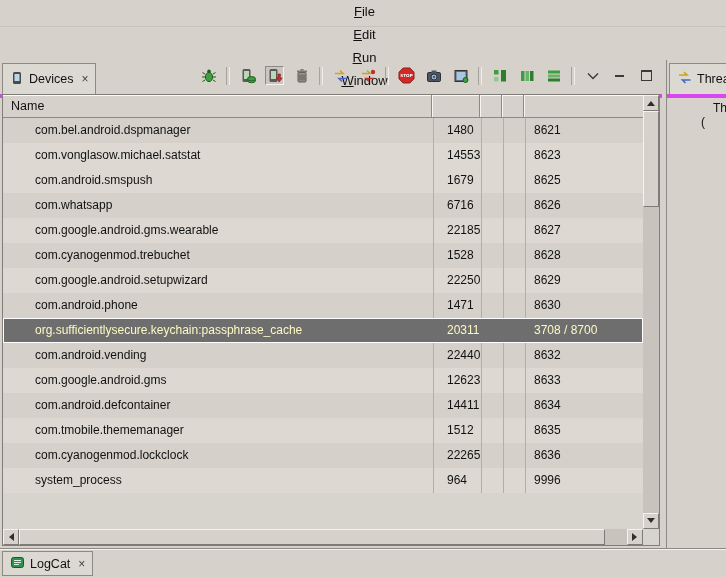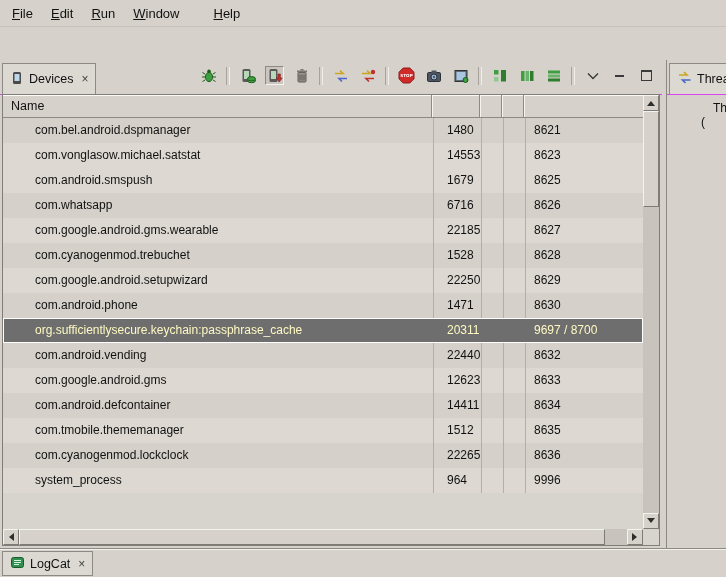--- a/index.html
+++ b/index.html
@@ -5,31 +5,31 @@
   * { margin:0; padding:0; }
   html,body { width:726px; height:577px; overflow:hidden; }
   .window {
     position:relative; width:726px; height:577px;
     background:#d6d2cb; overflow:hidden;
     font-family:"Liberation Sans", sans-serif; color:#111;
   }
 
   
   .menubar { position:absolute; left:0; top:0; width:726px; height:26px;
-    display:flex; align-items:center; padding-left:3px; box-sizing:border-box; }
+    display:flex; align-items:center; padding-left:3px; box-sizing:border-box;flex-direction:column; }
   .menu-item { padding:4px 9px; font-size:13px; cursor:default; }
   .menu-item.gap { margin-left:16px; }
   .toolbar-strip { position:absolute; left:0; top:26px; width:726px; height:34px;
     border-top:1px solid #c7c3bc; box-sizing:border-box; }
 
   
   .panel { position:absolute; top:60px; height:488px; box-sizing:border-box; }
   .panel.devices { left:0; width:662px; }
   .panel.threads { left:666px; width:60px; border-left:1px solid #8d8984; overflow:hidden; }
-  .panel-head { position:relative; height:34px; border-bottom:1px solid #d946ef; }
+  .panel-head { position:relative; height:34px; border-bottom:4px solid #d946ef; }
 
   .tab { position:absolute; left:2px; top:3px; height:31px; box-sizing:border-box;
     display:flex; align-items:center; gap:5px; padding:0 7px;
     background:#dcd9d3; border:1px solid #8d8984; border-bottom:none;
     font-size:12.5px; white-space:nowrap; }
   .tabclose { font-size:12px; color:#444; margin-left:3px; }
 
   
   .view-toolbar { position:absolute; right:6px; top:6px; display:flex; align-items:center; gap:8px; }
   .tbtn { width:19px; height:19px; display:flex; align-items:center; justify-content:center; box-sizing:border-box; }
@@ -292,21 +292,21 @@
             <div class="cell cpid">1471</div>
             <div class="cell ce1"></div>
             <div class="cell ce2"></div>
             <div class="cell cport">8630</div>
           </div>
           <div class="trow odd selected">
             <div class="cell cname">org.sufficientlysecure.keychain:passphrase_cache</div>
             <div class="cell cpid">20311</div>
             <div class="cell ce1"></div>
             <div class="cell ce2"></div>
-            <div class="cell cport">9697 / 8700</div>
+            <div class="cell cport">3708 / 8700</div>
           </div>
           <div class="trow even">
             <div class="cell cname">com.android.vending</div>
             <div class="cell cpid">22440</div>
             <div class="cell ce1"></div>
             <div class="cell ce2"></div>
             <div class="cell cport">8632</div>
           </div>
           <div class="trow odd">
             <div class="cell cname">com.google.android.gms</div>

